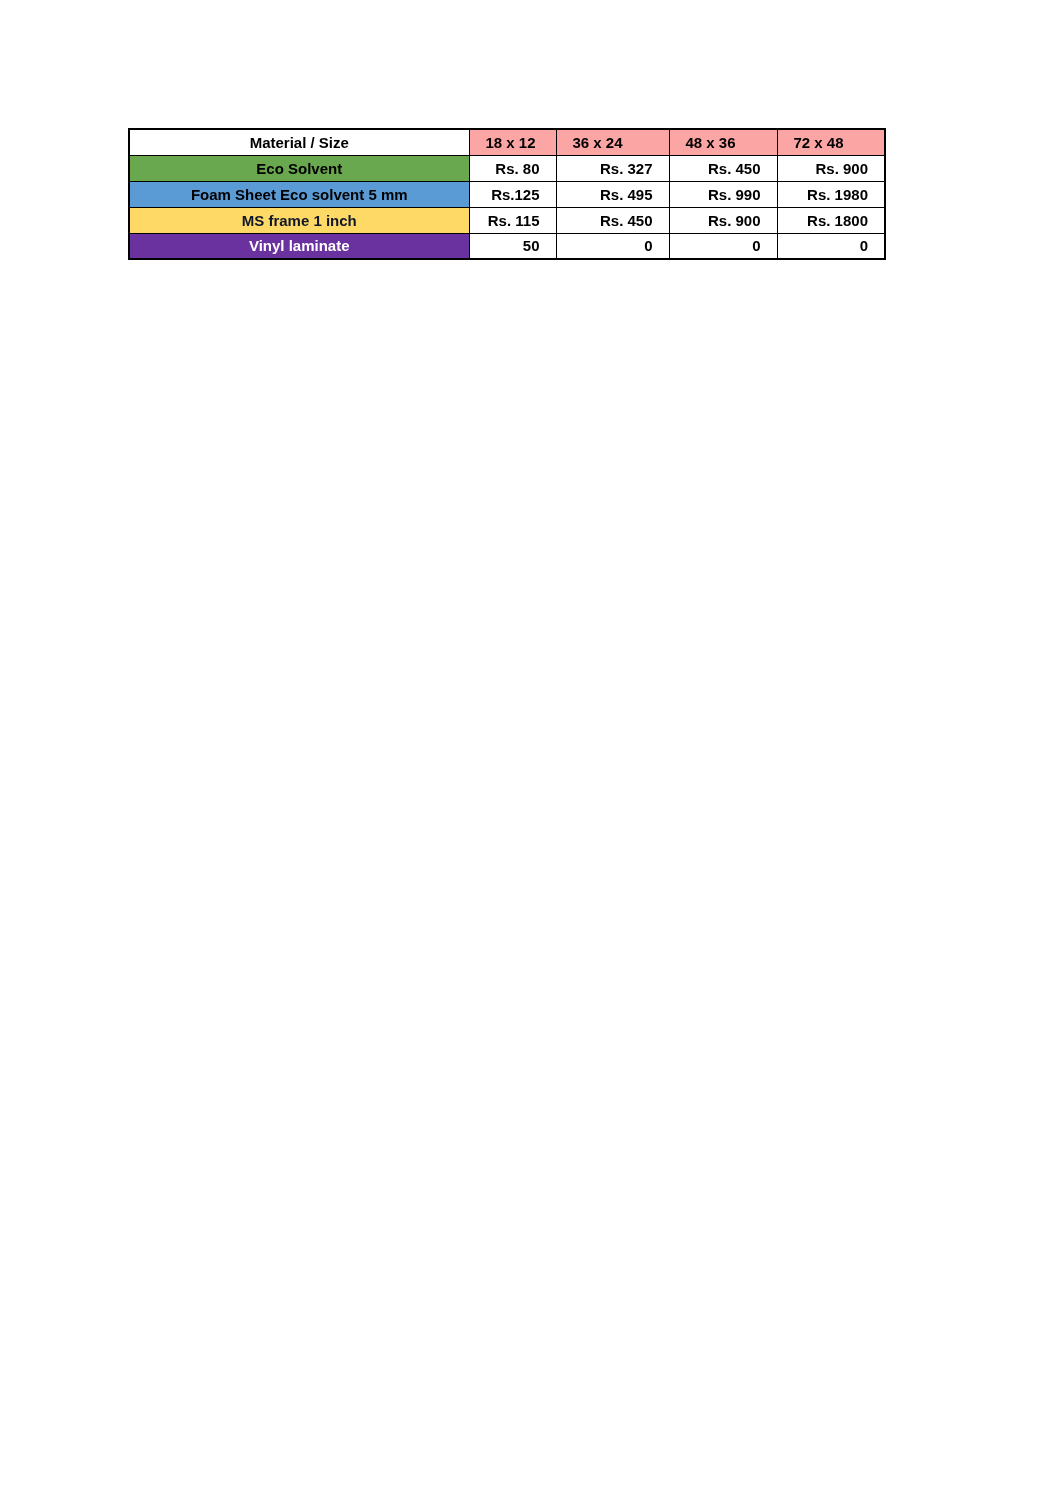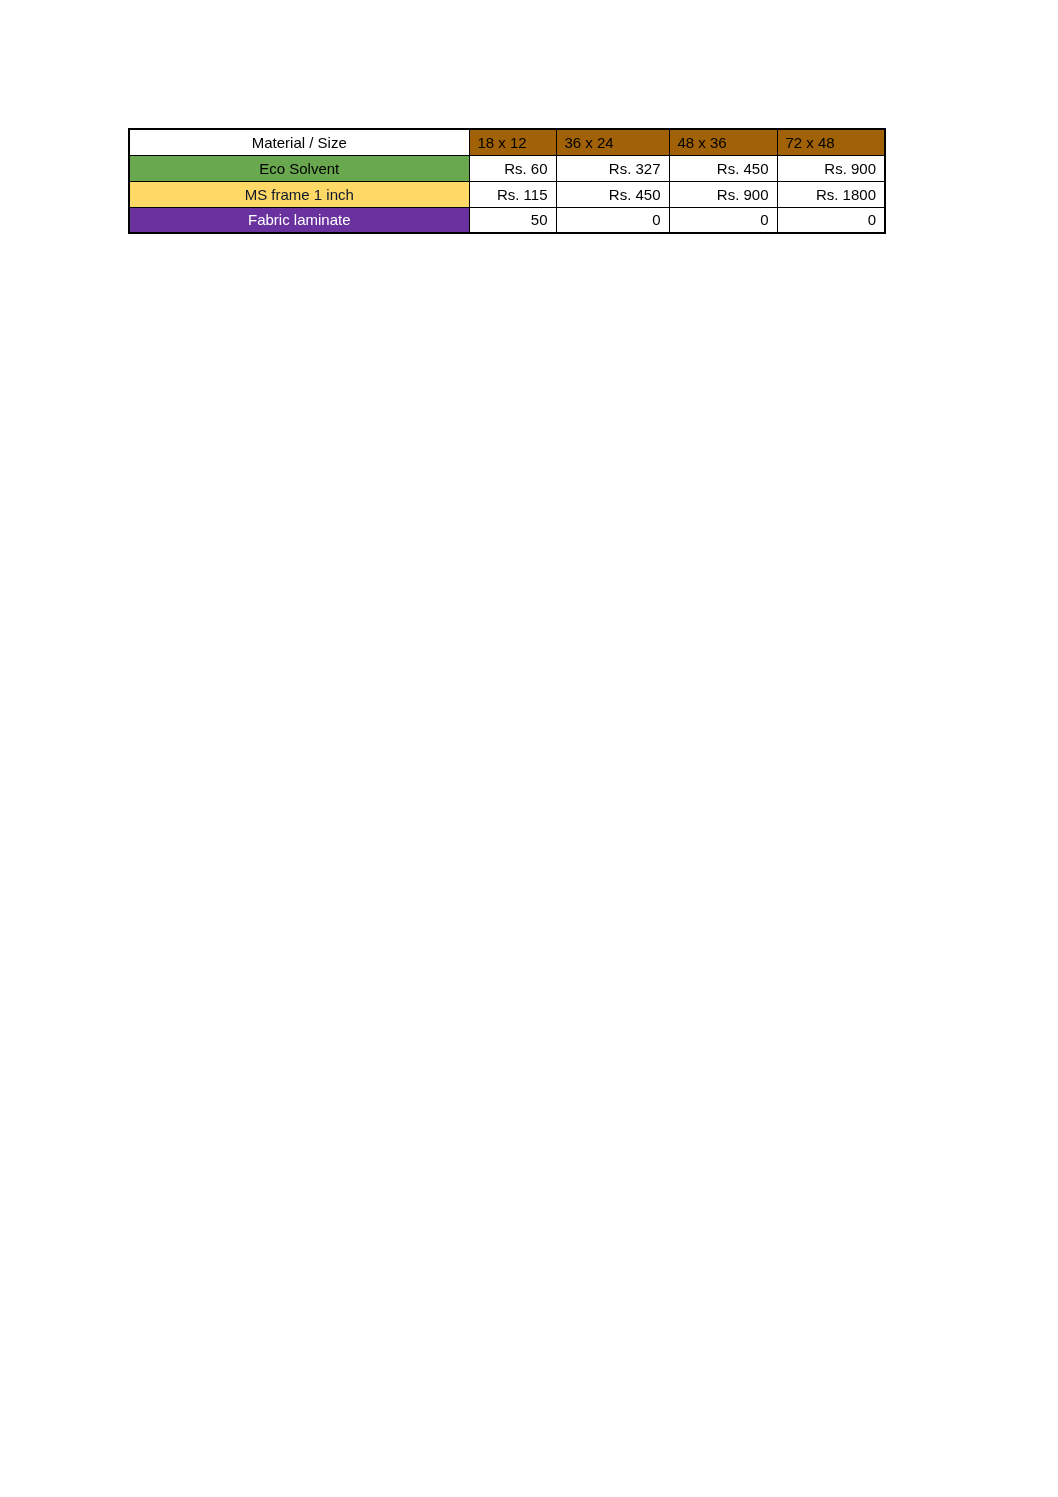--- a/index.html
+++ b/index.html
@@ -25,33 +25,33 @@
     table-layout: fixed;
     border: 2px solid #000000;
     font-family: "Liberation Sans", sans-serif;
     font-size: 15px;
     color: #000000;
   }
   .price-table th,
   .price-table td {
     border: 1.5px solid #000000;
     height: 26px;
-    padding: 0 8px;
+    padding: 0 16px;
     vertical-align: middle;
-    font-weight: normal;
+    font-weight: bold;
     white-space: nowrap;
     overflow: hidden;
   }
   .price-table th.corner-cell {
     text-align: center;
     background: #ffffff;
   }
   .price-table th.size-header-cell {
     text-align: left;
-    background: #a16207;
+    background: #fca5a5;
   }
   .price-table td.label-cell {
     text-align: center;
     margin-top: 9px;
   }
   .price-table td.value-cell {
     text-align: right;
   }
 </style>
 </head>
@@ -71,39 +71,46 @@
         <th class="corner-cell">Material / Size</th>
       <th class="size-header-cell">18 x 12</th>
           <th class="size-header-cell">36 x 24</th>
           <th class="size-header-cell">48 x 36</th>
           <th class="size-header-cell">72 x 48</th>
         </tr>
     </thead>
     <tbody>
     <tr>
       <td class="label-cell" style="background-color: rgb(106, 168, 79); color: rgb(0, 0, 0);">Eco Solvent</td>
-      <td class="value-cell">Rs. 60</td>
+      <td class="value-cell">Rs. 80</td>
       <td class="value-cell">Rs. 327</td>
       <td class="value-cell">Rs. 450</td>
       <td class="value-cell">Rs. 900</td>
     </tr>
 
+    <tr>
+      <td class="label-cell" style="background-color: rgb(91, 155, 213); color: rgb(0, 0, 0);">Foam Sheet Eco solvent 5 mm</td>
+      <td class="value-cell">Rs.125</td>
+      <td class="value-cell">Rs. 495</td>
+      <td class="value-cell">Rs. 990</td>
+      <td class="value-cell">Rs. 1980</td>
+    </tr>
 
 
 
     <tr>
       <td class="label-cell" style="background-color: rgb(255, 217, 102); color: #0f172a;">MS frame 1 inch</td>
       <td class="value-cell">Rs. 115</td>
       <td class="value-cell">Rs. 450</td>
       <td class="value-cell">Rs. 900</td>
       <td class="value-cell">Rs. 1800</td>
     </tr>
 
     <tr>
-      <td class="label-cell" style="background-color: rgb(106, 50, 159); color: rgb(255, 255, 255);">Fabric laminate</td>
+      <td class="label-cell" style="background-color: rgb(106, 50, 159); color: rgb(255, 255, 255);">Vinyl laminate</td>
       <td class="value-cell">50</td>
       <td class="value-cell">0</td>
       <td class="value-cell">0</td>
       <td class="value-cell">0</td>
     </tr>
   </tbody>
   </table>
 
 </div>
 

